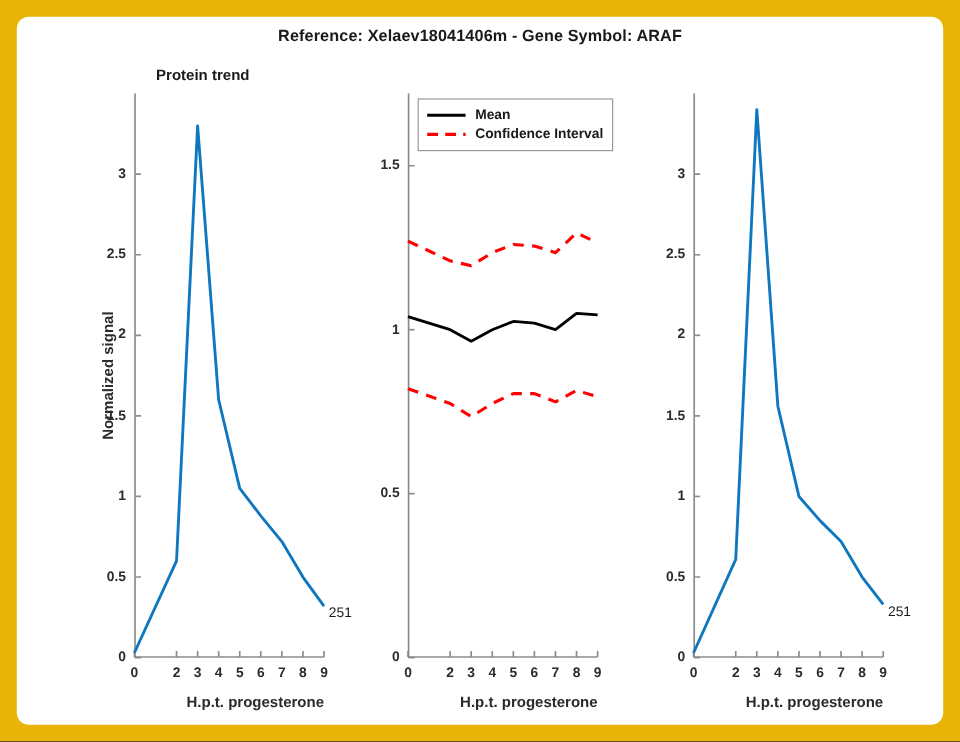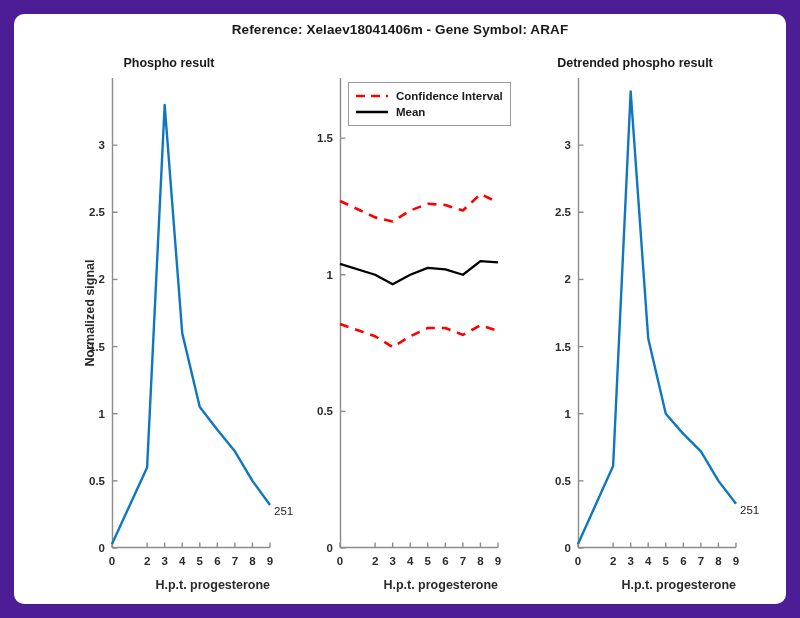--- a/index.html
+++ b/index.html
@@ -10,21 +10,21 @@
   body {
     width: 800px;
     height: 618px;
     font-family: "Liberation Sans", sans-serif;
     overflow: hidden;
   }
   #screen {
     position: relative;
     width: 800px;
     height: 618px;
-    background: #4c1d95;
+    background: #eab308;
     box-sizing: border-box;
   }
   #figure {
     position: absolute;
     left: 14px;
     top: 14px;
     width: 772px;
     height: 590px;
     background: #ffffff;
     border-radius: 10px;
@@ -137,21 +137,21 @@
 </style>
 </head>
 <body>
 
 <div id="screen">
   <div id="figure">
 
     <div id="fig-title">Reference:  Xelaev18041406m - Gene Symbol:  ARAF</div>
 
     <div class="panel" id="panel-1">
-      <div class="panel-title">Phospho result</div>
+      <div class="panel-title">Protein trend</div>
       <div class="plotbox">
         <div class="ylabel">Normalized signal</div>
         <div class="xlabel">H.p.t. progesterone</div>
         <div class="svgwrap">
           <svg id="svg-phospho" viewBox="0 0 158 470" preserveAspectRatio="none">
               <line x1="0.5" y1="0" x2="0.5" y2="470" stroke="#8c8c8c" stroke-width="1.4"></line>
               <line x1="0" y1="469.5" x2="158" y2="469.5" stroke="#8c8c8c" stroke-width="1.4"></line>
               <line x1="0.5" y1="470" x2="5.5" y2="470" stroke="#8c8c8c" stroke-width="1.4"></line>
               <line x1="0.5" y1="402.8571428571429" x2="5.5" y2="402.8571428571429" stroke="#8c8c8c" stroke-width="1.4"></line>
               <line x1="0.5" y1="335.7142857142857" x2="5.5" y2="335.7142857142857" stroke="#8c8c8c" stroke-width="1.4"></line>
@@ -213,52 +213,51 @@
               <line x1="158" y1="469.5" x2="158" y2="464.5" stroke="#8c8c8c" stroke-width="1.4"></line>
               <polyline points="0.00,122.97 35.11,139.36 52.67,143.46 70.22,132.53 87.78,125.70 105.33,127.06 122.89,132.53 140.44,116.13 158.00,124.33" fill="none" stroke="#ff0000" stroke-width="2.6" stroke-linejoin="round" stroke-linecap="butt" stroke-dasharray="9 7"></polyline>
               <polyline points="0.00,185.81 35.11,196.74 52.67,206.31 70.22,196.74 87.78,189.91 105.33,191.28 122.89,196.74 140.44,183.08 158.00,184.45" fill="none" stroke="#000000" stroke-width="2.3" stroke-linejoin="round" stroke-linecap="butt"></polyline>
               <polyline points="0.00,245.93 35.11,258.23 52.67,269.16 70.22,258.23 87.78,250.03 105.33,250.03 122.89,256.86 140.44,247.30 158.00,252.76" fill="none" stroke="#ff0000" stroke-width="2.6" stroke-linejoin="round" stroke-linecap="butt" stroke-dasharray="9 7"></polyline>
             </svg>
         </div>
         <div class="legend" style="left: 8px; top: 4px;">
           <div class="legend-row">
             <span class="legend-swatch">
               <svg viewBox="0 0 34 12" preserveAspectRatio="none">
+                  <line x1="1" y1="6" x2="33" y2="6" stroke="#000000" stroke-width="2.6"></line>
+                </svg>
+            </span>
+            <span class="legend-text">Mean</span>
+          </div>
+          <div class="legend-row">
+            <span class="legend-swatch">
+              <svg viewBox="0 0 34 12" preserveAspectRatio="none">
                   <line x1="1" y1="6" x2="33" y2="6" stroke="#ff0000" stroke-width="2.6" stroke-dasharray="9 6"></line>
                 </svg>
             </span>
             <span class="legend-text">Confidence Interval</span>
-          </div>
-          <div class="legend-row">
-            <span class="legend-swatch">
-              <svg viewBox="0 0 34 12" preserveAspectRatio="none">
-                  <line x1="1" y1="6" x2="33" y2="6" stroke="#000000" stroke-width="2.6"></line>
-                </svg>
-            </span>
-            <span class="legend-text">Mean</span>
           </div>
         </div>
       <div class="ytick" style="top: 470px;">0</div>
           <div class="ytick" style="top: 333.372px;">0.5</div>
           <div class="ytick" style="top: 196.744px;">1</div>
           <div class="ytick" style="top: 60.1163px;">1.5</div>
           <div class="xtick" style="left: 0px;">0</div>
           <div class="xtick" style="left: 35.1111px;">2</div>
           <div class="xtick" style="left: 52.6667px;">3</div>
           <div class="xtick" style="left: 70.2222px;">4</div>
           <div class="xtick" style="left: 87.7778px;">5</div>
           <div class="xtick" style="left: 105.333px;">6</div>
           <div class="xtick" style="left: 122.889px;">7</div>
           <div class="xtick" style="left: 140.444px;">8</div>
           <div class="xtick" style="left: 158px;">9</div>
         </div>
     </div>
 
     <div class="panel" id="panel-3">
-      <div class="panel-title">Detrended phospho result</div>
       <div class="plotbox">
         <div class="xlabel">H.p.t. progesterone</div>
         <div class="svgwrap">
           <svg id="svg-detrended" viewBox="0 0 158 470" preserveAspectRatio="none">
               <line x1="0.5" y1="0" x2="0.5" y2="470" stroke="#8c8c8c" stroke-width="1.4"></line>
               <line x1="0" y1="469.5" x2="158" y2="469.5" stroke="#8c8c8c" stroke-width="1.4"></line>
               <line x1="0.5" y1="470" x2="5.5" y2="470" stroke="#8c8c8c" stroke-width="1.4"></line>
               <line x1="0.5" y1="402.8571428571429" x2="5.5" y2="402.8571428571429" stroke="#8c8c8c" stroke-width="1.4"></line>
               <line x1="0.5" y1="335.7142857142857" x2="5.5" y2="335.7142857142857" stroke="#8c8c8c" stroke-width="1.4"></line>
               <line x1="0.5" y1="268.57142857142856" x2="5.5" y2="268.57142857142856" stroke="#8c8c8c" stroke-width="1.4"></line>

